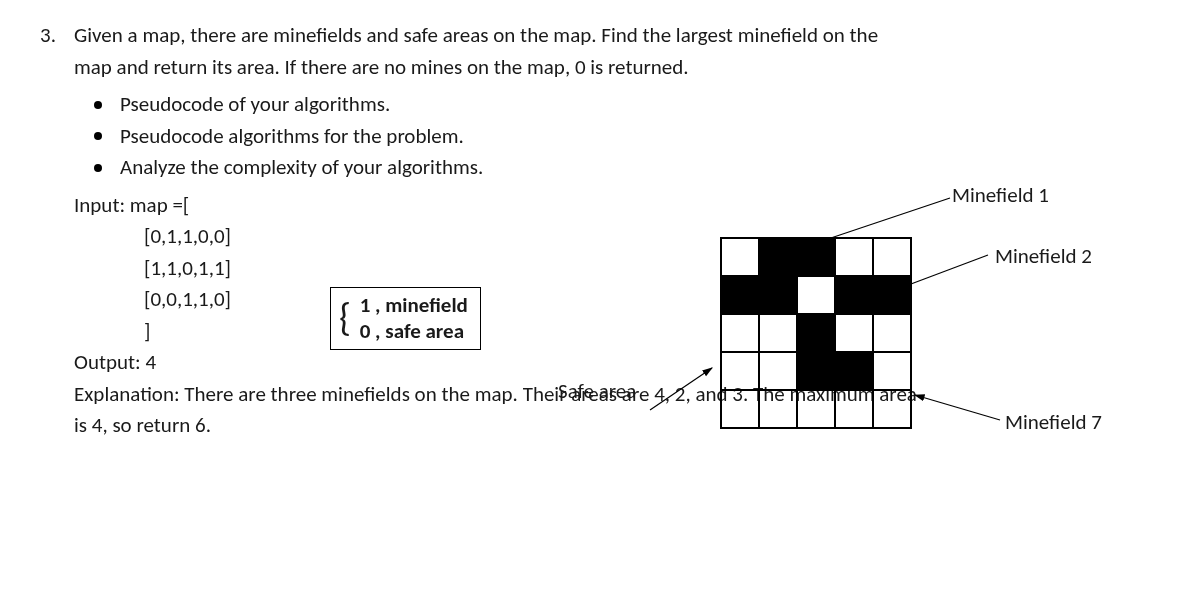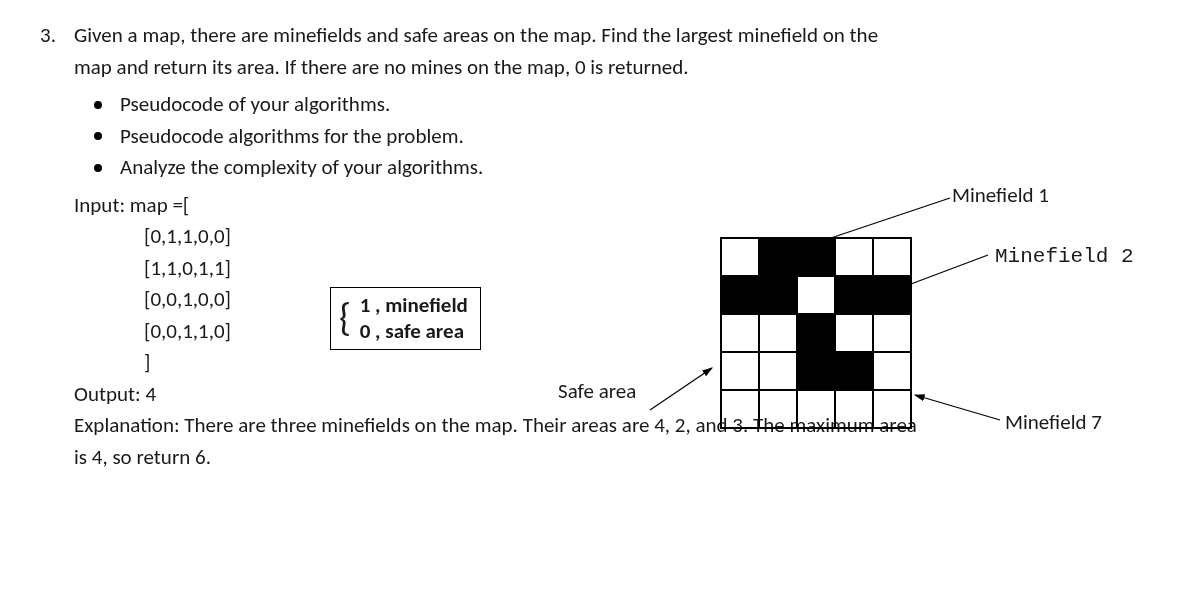--- a/index.html
+++ b/index.html
@@ -114,21 +114,20 @@
       </div>
       <div class="bullet-row">
         <span class="dot"></span>
         <span>Analyze the complexity of your algorithms.</span>
       </div>
     </div>
     <div class="input-line">Input:   map =[</div>
     <div class="array-rows">
       <div>[0,1,1,0,0]</div>
       <div>[1,1,0,1,1]</div>
-      <div>[0,0,1,0,0]</div>
       <div>[0,0,1,1,0]</div>
       <div>]</div>
     </div>
     <div>Output: 4</div>
     <div>Explanation: There are three minefields on the map. Their areas are 4, 2, and 3. The maximum area</div>
     <div>is 4, so return 6.</div>
   </div>
 </div>
 
 <div class="legend-box">
@@ -165,21 +164,21 @@
       <div class="cell"></div>
       <div class="cell"></div>
       <div class="cell"></div>
       <div class="cell"></div>
       <div class="cell"></div>
       <div class="cell"></div>
     </div>
 </div>
 
 <div class="label" style="left:915px; top:180px;margin-left:37px;">Minefield 1</div>
-<div class="label" style="left:995px; top:241px;font-family:Liberation Mono, monospace;">Minefield 2</div>
+<div class="label" style="left:995px; top:241px;">Minefield 2</div>
 <div class="label" style="left:1005px; top:407px;">Minefield 7</div>
 
 <svg class="arrow-svg" style="left:0; top:0; width:1200px; height:612px;">
   <defs>
     <marker id="ah" markerWidth="10" markerHeight="10" refX="8" refY="3" orient="auto">
       <polygon points="0 0, 9 3, 0 6" fill="#000"></polygon>
     </marker>
   </defs>
   <line x1="950" y1="198" x2="810" y2="245" stroke="#000" stroke-width="1.2" marker-end="url(#ah)"></line>
   <line x1="988" y1="255" x2="895" y2="290" stroke="#000" stroke-width="1.2" marker-end="url(#ah)"></line>

